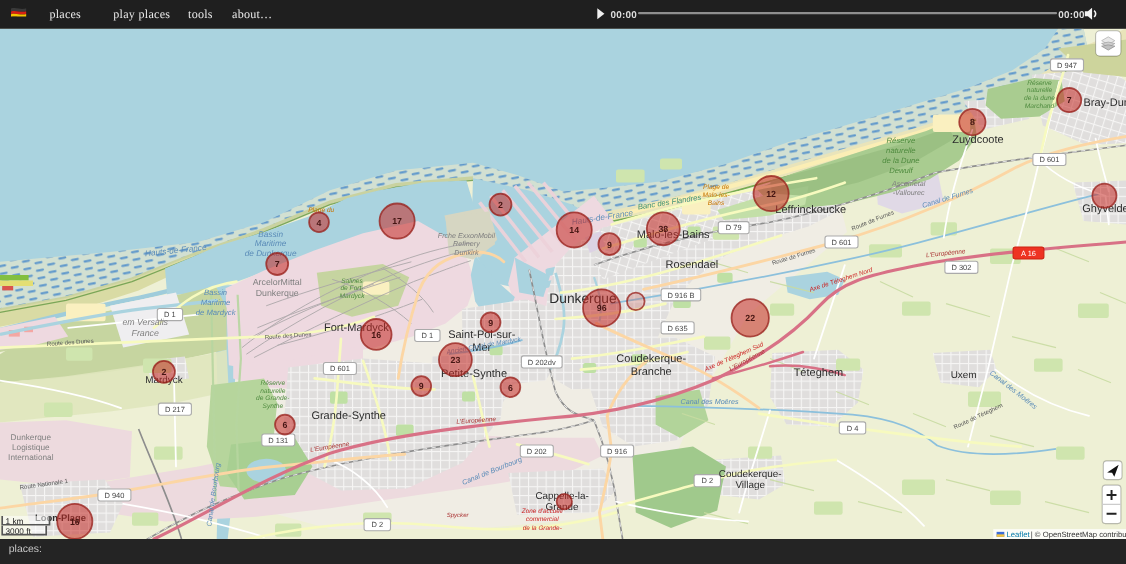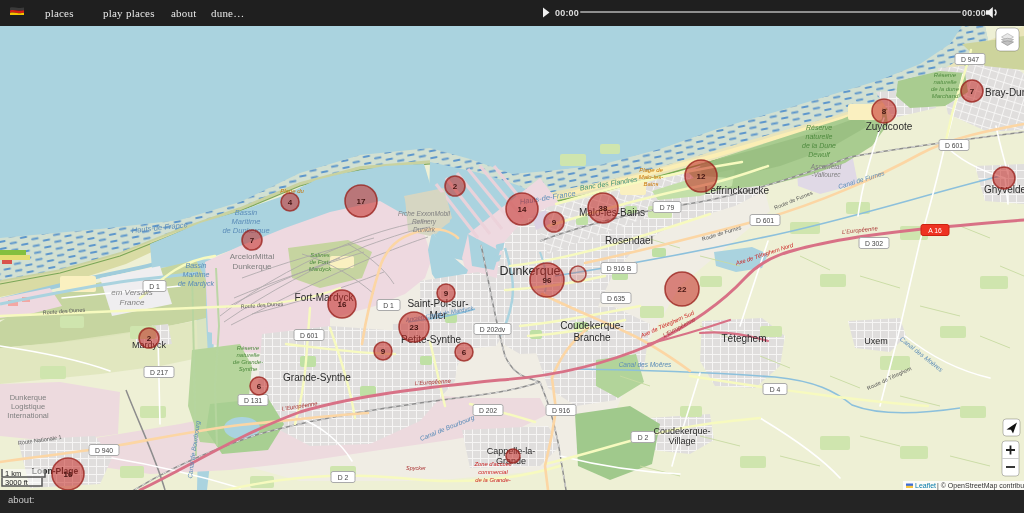--- a/index.html
+++ b/index.html
@@ -610,28 +610,28 @@
 </div>
 <div id="topbar">
   <svg id="flag" viewBox="0 0 14 8">
       <path d="M0,0.8 C2,0 5,0.4 7,0.8 C9,1.2 12,1.2 14,0.6 L14,3.2 C12,3.8 9,3.8 7,3.4 C5,3 2,2.6 0,3.4 Z" fill="#3a3a3a"></path>
       <path d="M0,3.4 C2,2.6 5,3 7,3.4 C9,3.8 12,3.8 14,3.2 L14,5.8 C12,6.4 9,6.4 7,6 C5,5.6 2,5.2 0,6 Z" fill="#d72014"></path>
       <path d="M0,6 C2,5.2 5,5.6 7,6 C9,6.4 12,6.4 14,5.8 L14,8.4 C12,9 9,9 7,8.6 C5,8.2 2,7.8 0,8.6 Z" fill="#f5c400"></path>
     </svg>
   <div class="nav" style="left:45px">places</div>
   <div class="nav" style="left:103px">play</div>
   <div class="nav" style="left:126px">places</div>
-  <div class="nav" style="left:171px">about</div>
-  <div class="nav" style="left:211px">dune…</div>
+  <div class="nav" style="left:171px">tools</div>
+  <div class="nav" style="left:211px">about…</div>
   <svg style="position:absolute;left:542px;top:7px" width="8" height="11" viewBox="0 0 8 11">
       <path d="M1,0.5 L7.5,5.5 L1,10.5 Z" fill="#f0f0f0"></path>
     </svg>
   <div id="ptime1">00:00</div>
   <div id="pline"></div>
   <div id="ptime2">00:00</div>
   <svg style="position:absolute;left:986px;top:6px" width="13" height="13" viewBox="0 0 13 13">
       <path d="M0,4.2 L3,4.2 L6.8,1 L6.8,12 L3,8.8 L0,8.8 Z" fill="#f2f2f2"></path>
       <path d="M8.6,3.6 A3.6,3.6 0 0 1 8.6,9.4" fill="none" stroke="#f2f2f2" stroke-width="1.5"></path>
     </svg>
 </div>
 <div id="statusbar">
-    <span>about:</span>
+    <span>places:</span>
   </div>
 
 </body></html>

